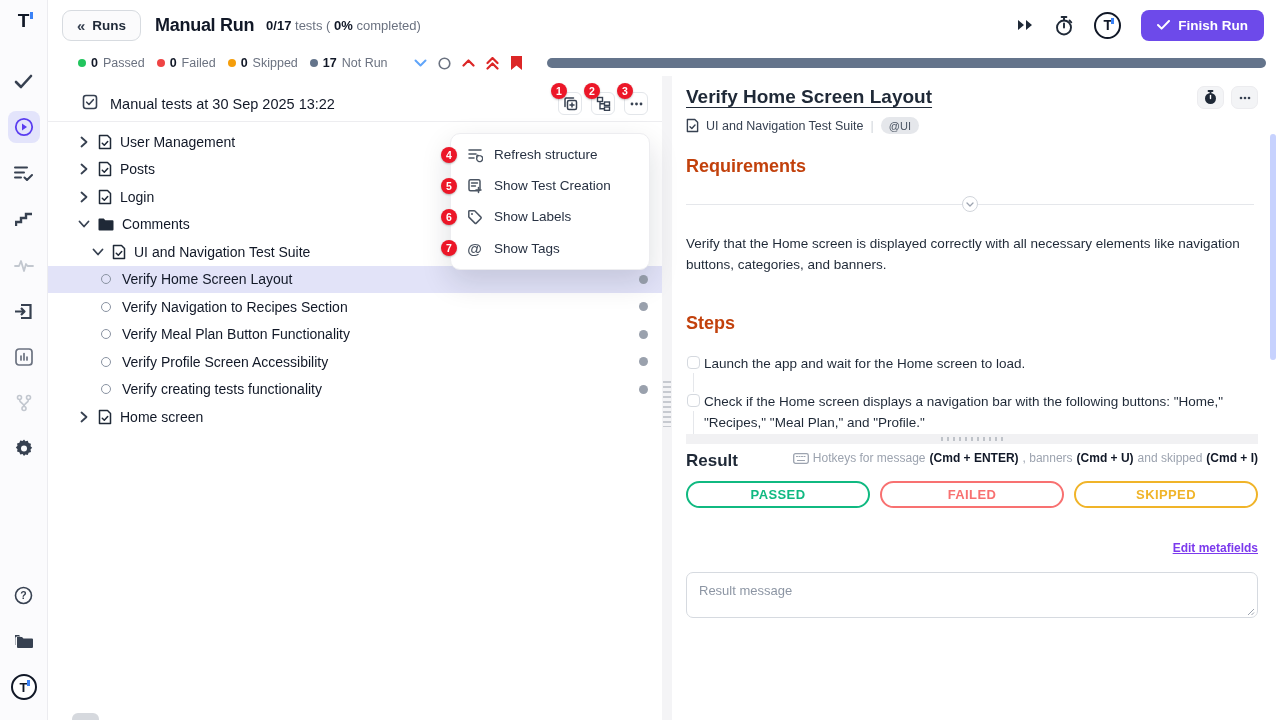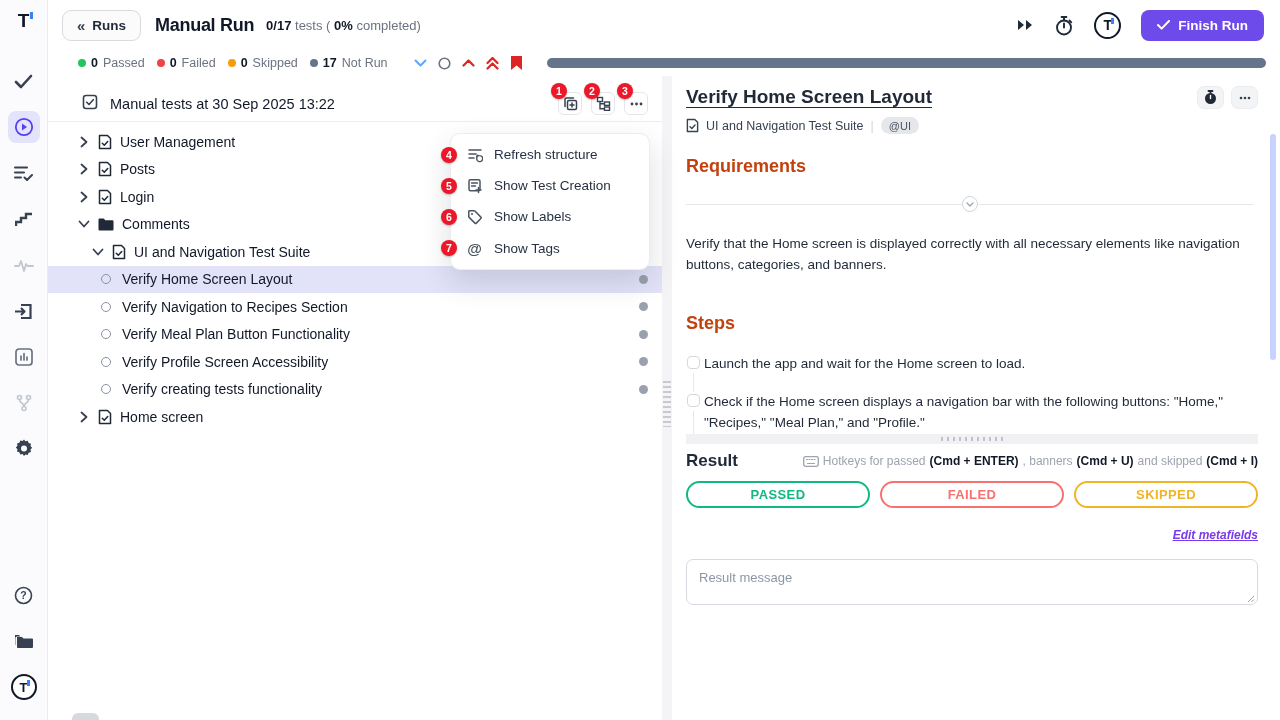--- a/index.html
+++ b/index.html
@@ -105,31 +105,31 @@
     flex:0 0 13px; margin-top:2px; cursor:pointer; }
   .step-line { width:1px; flex:1; background:#e5e7eb; margin-top:4px; min-height:10px; }
   .step-text { font-size:13.5px; line-height:1.55; color:#1f2937; padding-bottom:17px; max-width:540px; }
 
   .h-resize { height:10px; background:#f1f1f3; position:relative; margin-right:22px; cursor:row-resize; }
   .h-resize::after { content:""; position:absolute; left:50%; top:3px; transform:translateX(-50%);
     width:62px; height:4px;
     background:repeating-linear-gradient(90deg,#bfc3c9 0 2px, transparent 2px 6px); }
 
   .result-section { padding:7px 22px 0 0; }
-  .result-row { display:flex; align-items:center; }
+  .result-row { display:flex; align-items:flex-start; }
   .result-heading { font-size:17px; font-weight:700; color:#1f2937; }
   .hotkeys { margin-left:auto; font-size:12px; color:#9ca3af; display:flex; align-items:center; gap:4px; }
   .hotkeys b { color:#111827; font-weight:700; }
   .result-buttons { display:flex; gap:10px; margin-top:10px; }
   .result-btn { flex:1; height:27px; border-radius:14px; background:#fff; font-size:13px; font-weight:700;
     letter-spacing:.4px; cursor:pointer; }
   .result-btn.passed { border:2px solid #10b981; color:#10b981; }
   .result-btn.failed { border:2px solid #f87171; color:#f87171; }
   .result-btn.skipped { border:2px solid #f0b429; color:#f0b429; }
-  .metafields-row { display:flex; justify-content:flex-end; margin-top:20px;font-style:italic; }
+  .metafields-row { display:flex; justify-content:flex-end; margin-top:33px; }
   .edit-metafields { font-size:12px; color:#7c3aed; font-weight:600; text-decoration:underline; cursor:pointer; }
   .message-wrap { position:relative; margin-top:17px; }
   .message-box { width:100%; height:46px; border:1px solid #d6dae0; border-radius:7px; resize:none;
     font-family:"Liberation Sans", sans-serif; font-size:13px; color:#1f2937; padding:10px 12px; outline:none; }
   .message-box::placeholder { color:#8d96a4; }
   .resize-corner { position:absolute; right:3px; bottom:6px; }
 
   
   .context-menu { position:absolute; left:450px; top:133px; width:200px; background:#fff;
     border:1px solid #ededf0; border-radius:10px; box-shadow:0 12px 30px rgba(15,23,42,.14);
@@ -537,21 +537,21 @@
         <div class="h-resize"></div>
 
         <div class="result-section">
           <div class="result-row">
             <h3 class="result-heading">Result</h3>
             <div class="hotkeys">
               <svg width="16" height="11" viewBox="0 0 16 11">
                   <rect x=".7" y=".7" width="14.6" height="9.6" rx="1.8" fill="none" stroke="#9ca3af" stroke-width="1.3"></rect>
                   <path d="M3.5 3.5h1M6 3.5h1M8.5 3.5h1M11 3.5h1M4.5 7.5h7" stroke="#9ca3af" stroke-width="1.2" stroke-linecap="round"></path>
                 </svg>
-              <span>Hotkeys for passed</span>
+              <span>Hotkeys for message</span>
               <b>(Cmd + ENTER)</b>
               <span>, banners</span>
               <b>(Cmd + U)</b>
               <span>and skipped</span>
               <b>(Cmd + I)</b>
             </div>
           </div>
           <div class="result-buttons">
             <button class="result-btn passed">PASSED</button>
             <button class="result-btn failed">FAILED</button>

